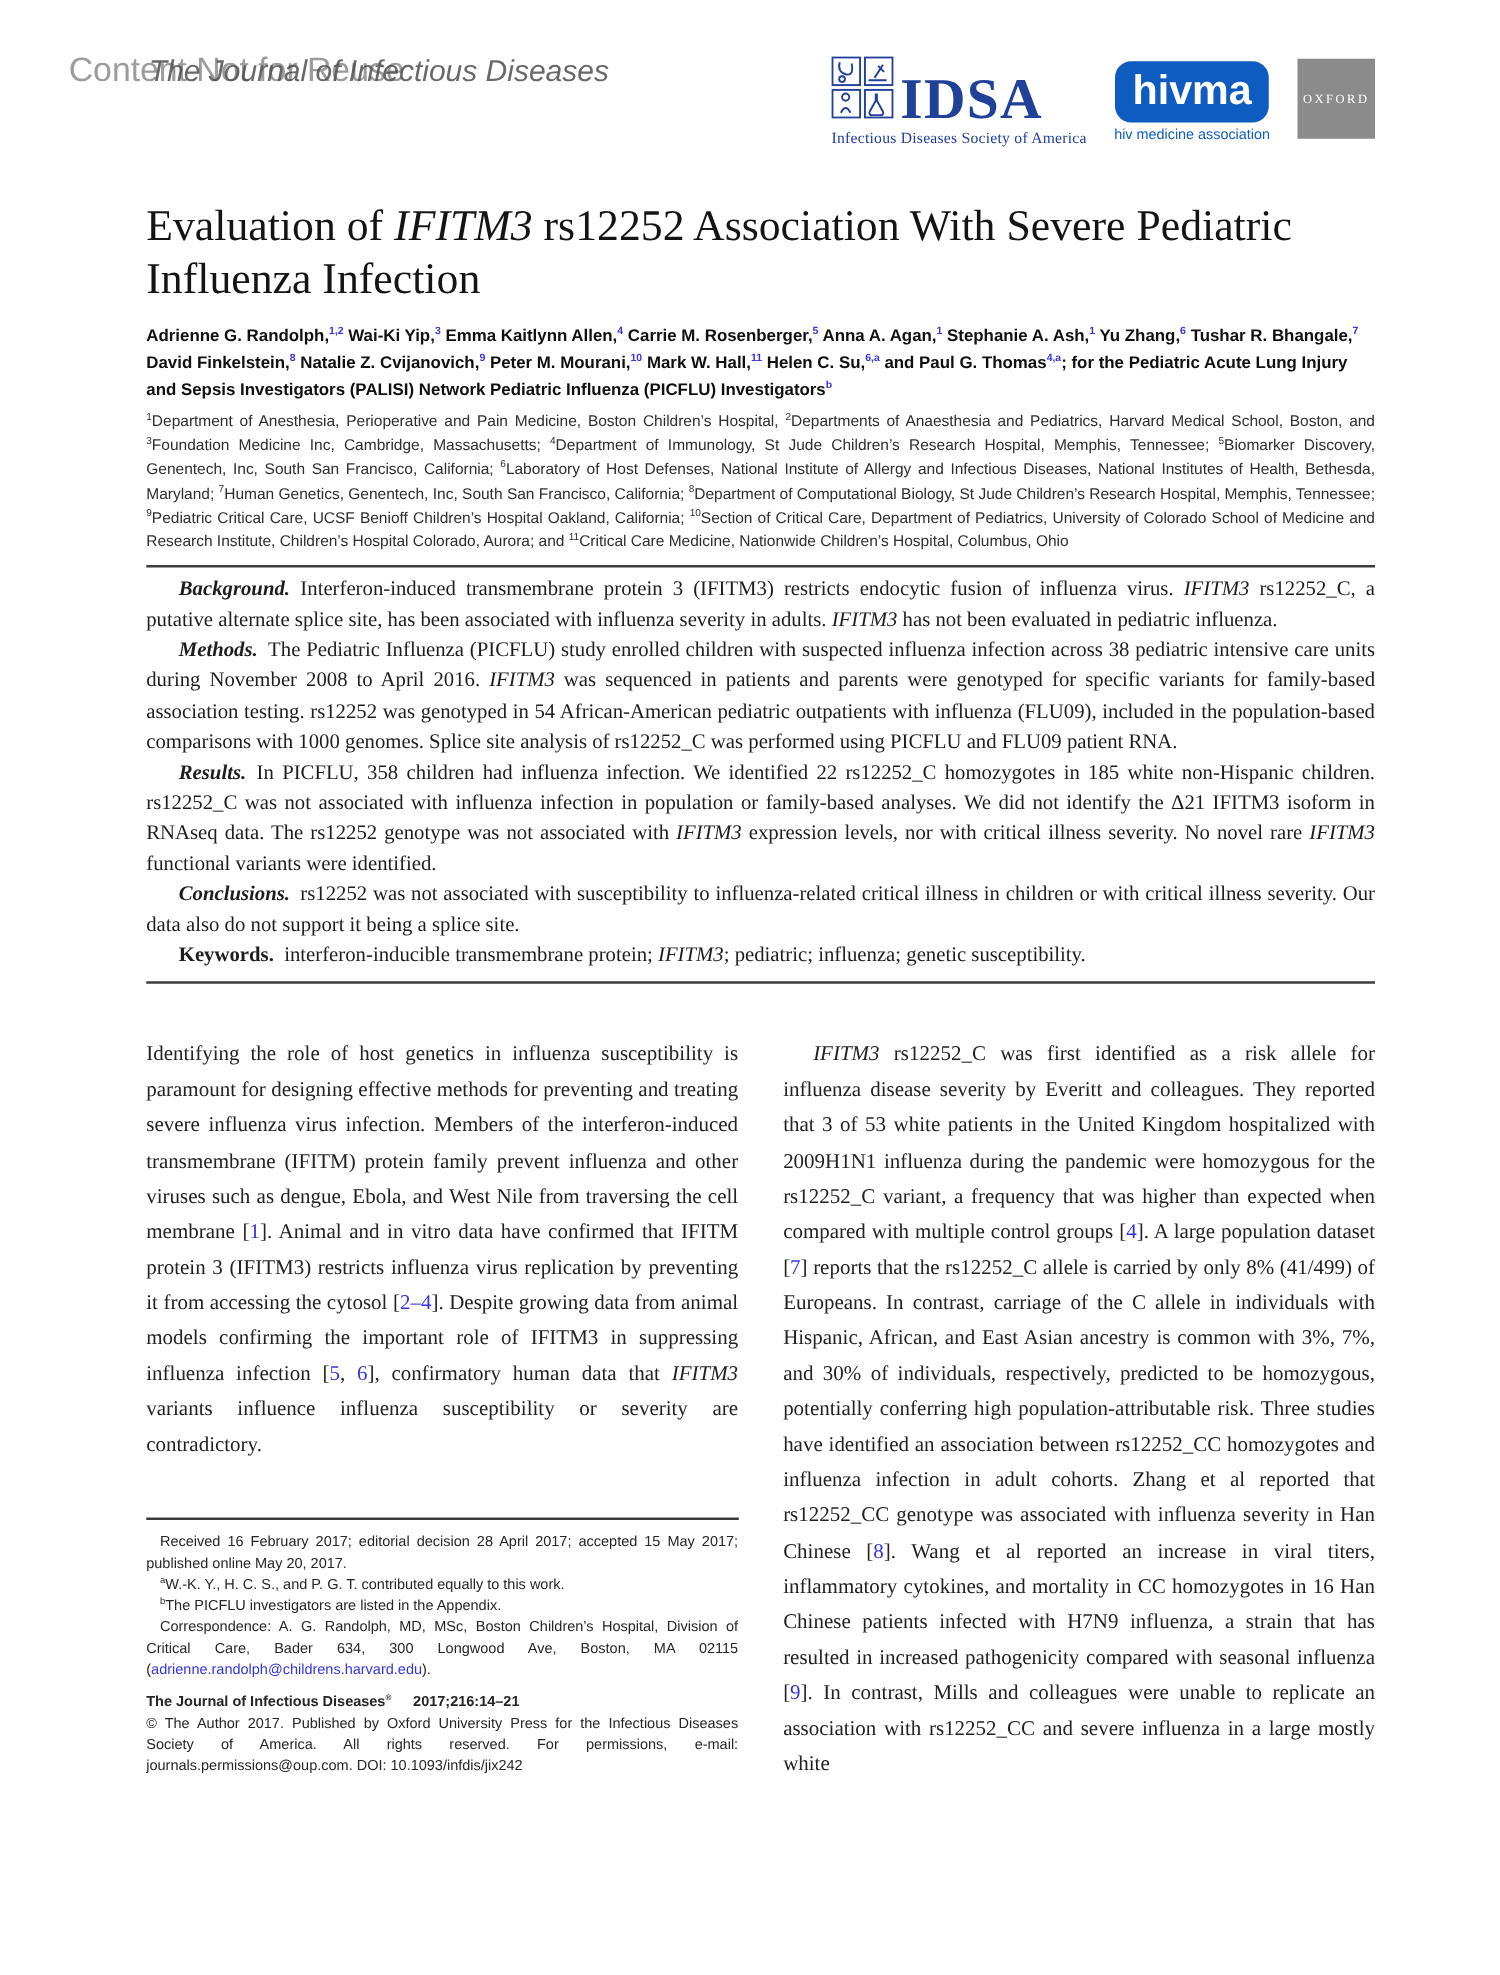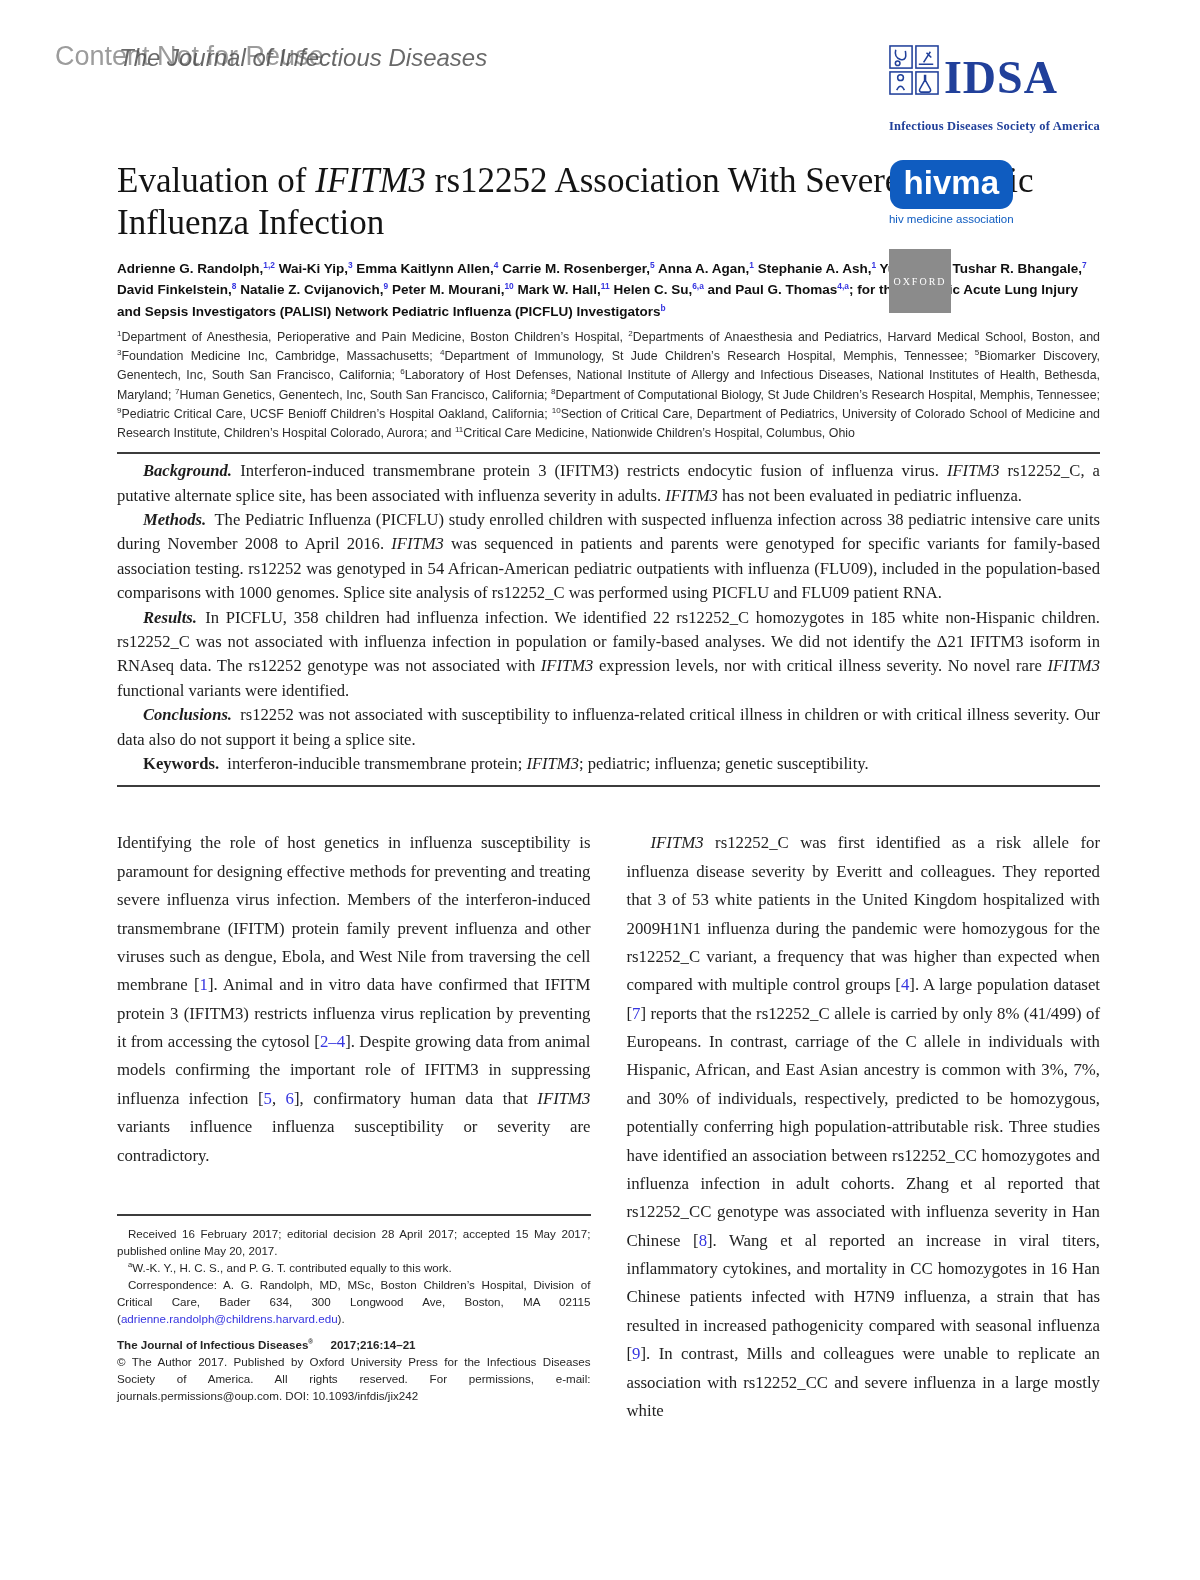--- a/index.html
+++ b/index.html
@@ -17,25 +17,25 @@
   }
   .journal-name{
     position:absolute;left:2px;top:9px;font-family:"Liberation Sans",sans-serif;
     font-style:italic;font-size:24px;color:#4f4f4f;white-space:nowrap;z-index:2;opacity:.85;
   }
   .badge{
     position:absolute;left:0;top:40px;background:var(--badge-red,#a6192e);color:#fff;
     font-family:"Liberation Sans",sans-serif;font-weight:bold;font-size:18px;
     letter-spacing:7px;padding:7px 26px 7px 30px;line-height:1;
   }
-  .logos{position:absolute;top:10px;right:0;display:flex;align-items:flex-start;gap:22px;flex-direction:column;}
+  .logos{position:absolute;top:10px;right:0;display:flex;align-items:flex-start;gap:22px;}
   .idsa{display:flex;flex-direction:column;align-items:flex-start;color:var(--idsa-blue,#21409a);}
   .idsa-top{display:flex;align-items:flex-end;gap:5px;}
   .idsa-word{font-family:"Liberation Serif",serif;font-weight:bold;font-size:46px;line-height:.92;letter-spacing:1px;}
-  .idsa-tag{font-family:"Liberation Serif",serif;font-weight:bold;font-size:12.5px;margin-top:20px;letter-spacing:.2px;}
+  .idsa-tag{font-family:"Liberation Serif",serif;font-weight:normal;font-size:12.5px;margin-top:3px;letter-spacing:.2px;}
   .hivma{display:flex;flex-direction:column;align-items:center;margin-top:4px;}
   .hivma-box{
     background:var(--hivma-blue,#0f5cc0);color:#fff;border-radius:13px;
     font-family:"Liberation Sans",sans-serif;font-weight:bold;font-size:33px;
     line-height:1;padding:6px 14px 10px;letter-spacing:0;
   }
   .hivma-tag{font-family:"Liberation Sans",sans-serif;font-size:11.5px;color:var(--hivma-blue,#0f5cc0);margin-top:4px;}
   .oxford{
     width:62px;height:64px;background:var(--oxford-gray,#8b8b8b);color:#fff;margin-top:2px;
     display:flex;align-items:center;justify-content:center;
@@ -148,20 +148,21 @@
   <hr class="rule-heavy">
 
   <div class="columns">
     <div class="col left">
       <p><span>Identifying the role of host genetics in influenza susceptibility is paramount for designing effective methods for preventing and treating severe influenza virus infection. Members of the interferon-induced transmembrane (IFITM) protein family prevent influenza and other viruses such as dengue, Ebola, and West Nile from traversing the cell membrane [</span><span class="seg-ref">1</span><span>]. Animal and in vitro data have confirmed that IFITM protein 3 (IFITM3) restricts influenza virus replication by preventing it from accessing the cytosol [</span><span class="seg-ref">2–4</span><span>]. Despite growing data from animal models confirming the important role of IFITM3 in suppressing influenza infection [</span><span class="seg-ref">5</span><span>, </span><span class="seg-ref">6</span><span>], confirmatory human data that </span><span class="seg-i">IFITM3</span><span> variants influence influenza susceptibility or severity are contradictory.</span></p>
 
       <div class="footnotes">
         <hr class="fn-rule">
         <p><span>Received 16 February 2017; editorial decision 28 April 2017; accepted 15 May 2017; published online May 20, 2017.</span></p>
         <p><span class="seg-sup">a</span><span>W.-K. Y., H. C. S., and P. G. T. contributed equally to this work.</span></p>
+        <p><span class="seg-sup">b</span><span>The PICFLU investigators are listed in the Appendix.</span></p>
         <p><span>Correspondence: A. G. Randolph, MD, MSc, Boston Children’s Hospital, Division of Critical Care, Bader 634, 300 Longwood Ave, Boston, MA 02115 (</span><span class="seg-link">adrienne.randolph@childrens.harvard.edu</span><span>).</span></p>
         <p class="flush journal-line"><span class="seg-b">The Journal of Infectious Diseases</span><span class="seg-supb">®</span><span>   </span><span class="seg-b">2017;216:14–21</span></p>
         <p class="flush"><span>© The Author 2017. Published by Oxford University Press for the Infectious Diseases Society of America. All rights reserved. For permissions, e-mail: journals.permissions@oup.com. DOI: 10.1093/infdis/jix242</span></p>
       </div>
     </div>
 
     <div class="col right">
       <p><span class="seg-i">IFITM3</span><span> rs12252_C was first identified as a risk allele for influenza disease severity by Everitt and colleagues. They reported that 3 of 53 white patients in the United Kingdom hospitalized with 2009H1N1 influenza during the pandemic were homozygous for the rs12252_C variant, a frequency that was higher than expected when compared with multiple control groups [</span><span class="seg-ref">4</span><span>]. A large population dataset [</span><span class="seg-ref">7</span><span>] reports that the rs12252_C allele is carried by only 8% (41/499) of Europeans. In contrast, carriage of the C allele in individuals with Hispanic, African, and East Asian ancestry is common with 3%, 7%, and 30% of individuals, respectively, predicted to be homozygous, potentially conferring high population-attributable risk. Three studies have identified an association between rs12252_CC homozygotes and influenza infection in adult cohorts. Zhang et al reported that rs12252_CC genotype was associated with influenza severity in Han Chinese [</span><span class="seg-ref">8</span><span>]. Wang et al reported an increase in viral titers, inflammatory cytokines, and mortality in CC homozygotes in 16 Han Chinese patients infected with H7N9 influenza, a strain that has resulted in increased pathogenicity compared with seasonal influenza [</span><span class="seg-ref">9</span><span>]. In contrast, Mills and colleagues were unable to replicate an association with rs12252_CC and severe influenza in a large mostly white</span></p>
     </div>
   </div>

